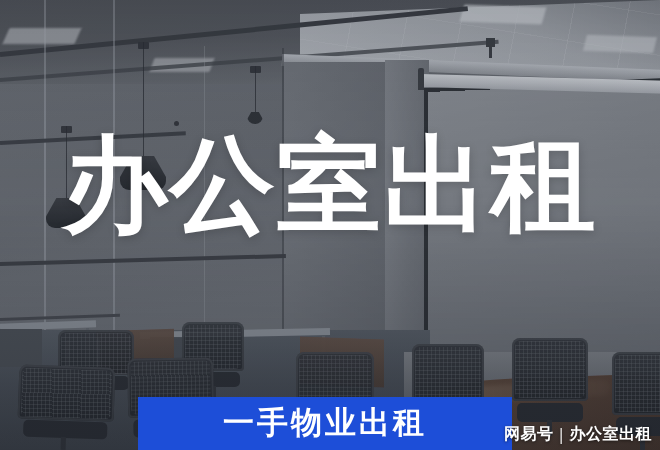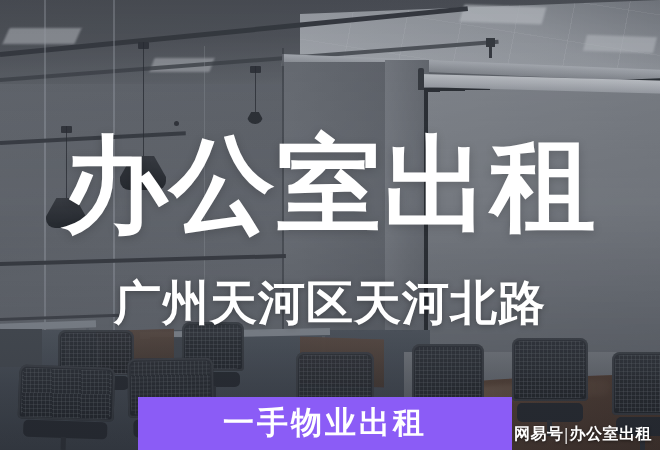--- a/index.html
+++ b/index.html
@@ -251,32 +251,32 @@
     text-align:center;
     font-size:47px; line-height:1.15;
     font-weight:800; color:#ffffff;
     letter-spacing:1px;
     font-family:"DejaVu Sans","Liberation Sans",sans-serif;
     text-shadow:0 1px 6px rgba(0,0,0,.30);
   }
 
   .cta-banner{
     position:absolute; left:138px; top:397px; width:374px; height:53px;
-    background:#8b5cf6;
+    background:#1d4ed8;
     display:flex; align-items:center; justify-content:center;
   }
   .cta-text{
     font-size:31px; font-weight:800; color:#ffffff; letter-spacing:3px;
     font-family:"DejaVu Sans","Liberation Sans",sans-serif;
     transform:translateY(-1px);
   }
 
   .watermark{
     position:absolute; right:8px; bottom:5px;
-    display:flex; align-items:center; 
+    display:flex; align-items:center; gap:5px;
     font-size:16px; font-weight:700; color:#ffffff; letter-spacing:.5px;
     font-family:"DejaVu Sans","Liberation Sans",sans-serif;
     text-shadow:0 1px 3px rgba(0,0,0,.55);
   }
   .wm-sep{ opacity:.85; font-weight:400; }
 </style>
 </head>
 <body>
 
 <div class="poster">
@@ -400,21 +400,20 @@
       <span class="post"></span>
     </div>
 
     <div class="grade"></div>
     <div class="desat"></div>
   </div>
 
 
   <div class="headline">办公室出租</div>
 
-  <div class="subline">广州天河区天河北路</div>
 
   <div class="cta-banner">
     <span class="cta-text">一手物业出租</span>
   </div>
 
   <div class="watermark">
     <span>网易号</span>
     <span class="wm-sep">|</span>
     <span>办公室出租</span>
   </div>

